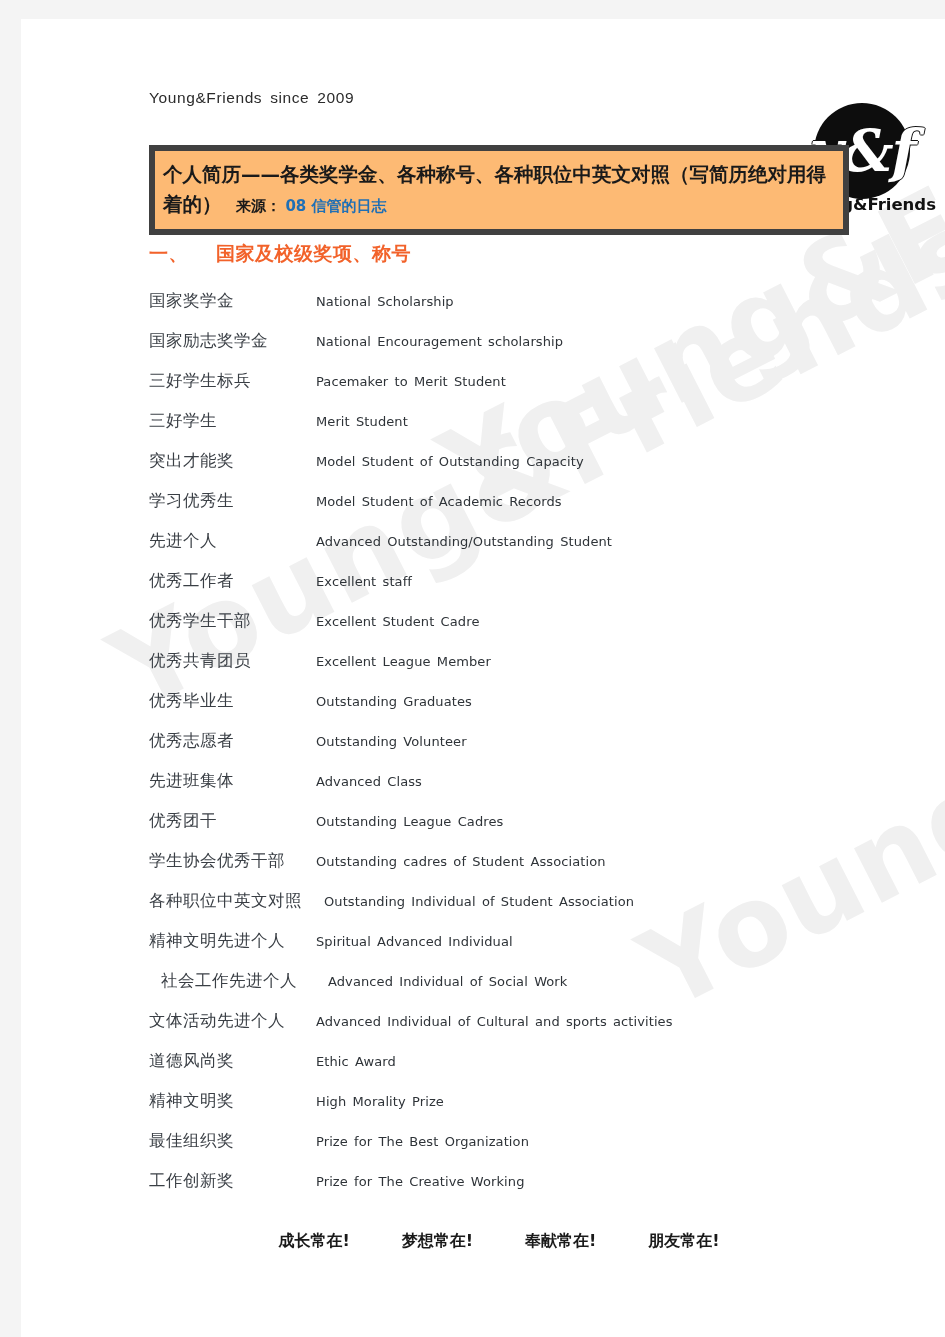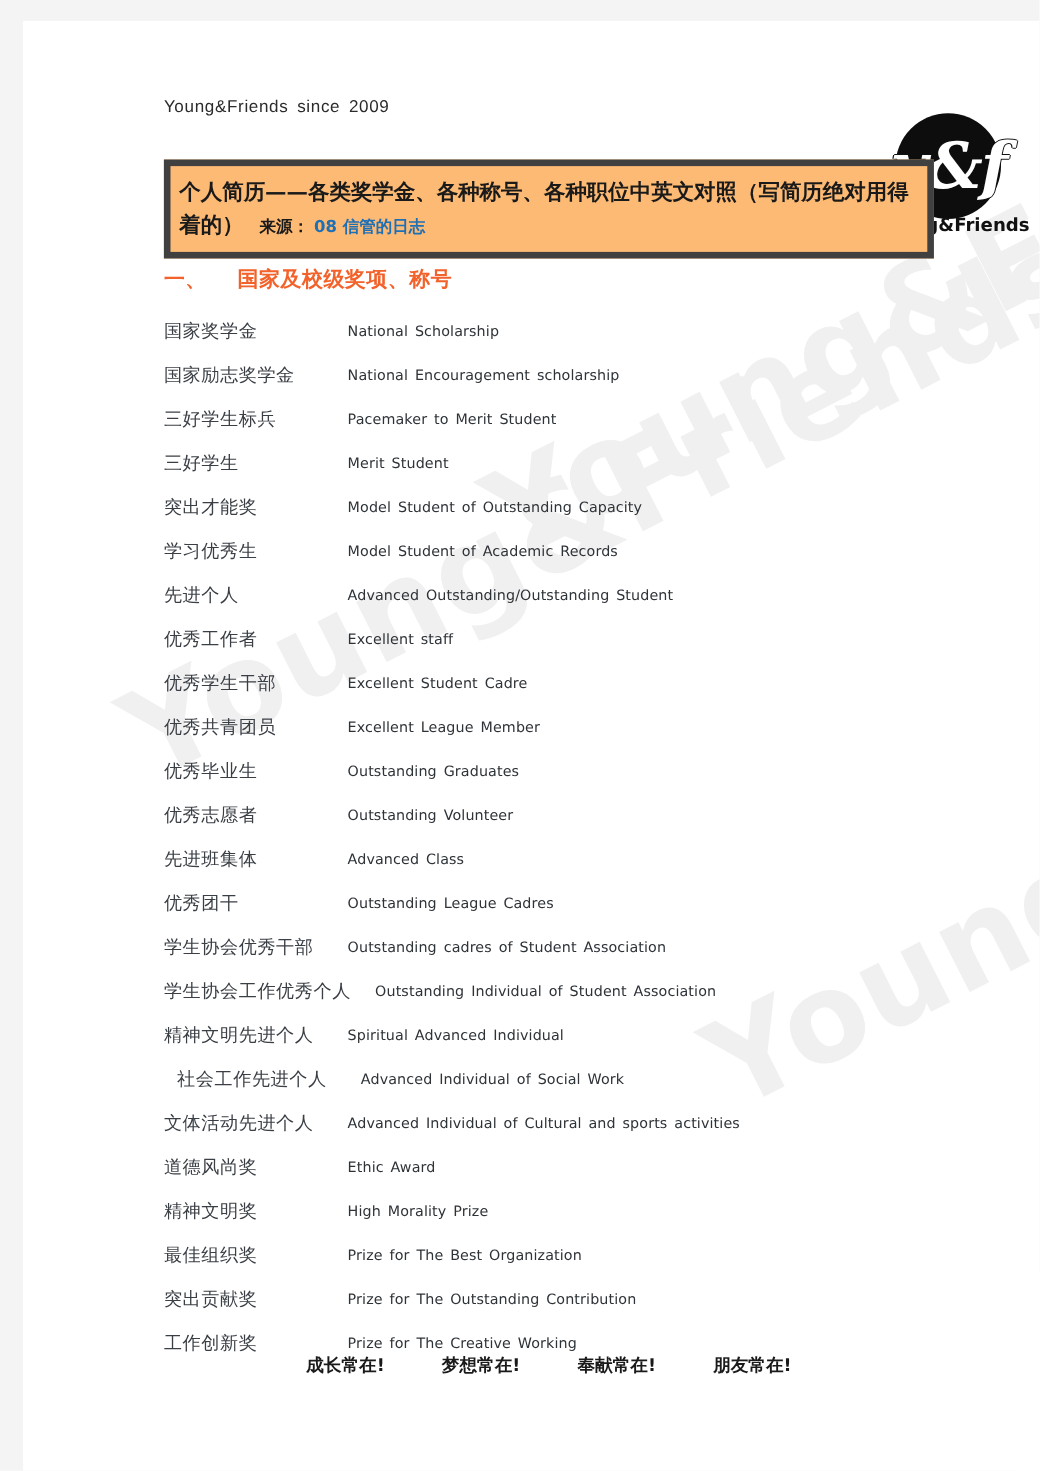--- a/index.html
+++ b/index.html
@@ -296,21 +296,21 @@
         </div>
         <div class="entry">
           <span class="cn" style="min-width: 145px; padding-right: 22px;">优秀团干</span>
           <span class="en">Outstanding League Cadres</span>
         </div>
         <div class="entry">
           <span class="cn" style="min-width: 145px; padding-right: 22px;">学生协会优秀干部</span>
           <span class="en">Outstanding cadres of Student Association</span>
         </div>
         <div class="entry">
-          <span class="cn" style="min-width: 145px; padding-right: 22px;">学生协会工作优秀个人</span>
+          <span class="cn" style="min-width: 145px; padding-right: 22px;">各种职位中英文对照</span>
           <span class="en">Outstanding Individual of Student Association</span>
         </div>
         <div class="entry">
           <span class="cn" style="min-width: 145px; padding-right: 22px;">精神文明先进个人</span>
           <span class="en">Spiritual Advanced Individual</span>
         </div>
         <div class="entry">
           <span class="cn" style="min-width: 145px; padding-right: 22px; margin-left: 12px;">社会工作先进个人</span>
           <span class="en">Advanced Individual of Social Work</span>
         </div>
@@ -324,24 +324,20 @@
         </div>
         <div class="entry">
           <span class="cn" style="min-width: 145px; padding-right: 22px;">精神文明奖</span>
           <span class="en">High Morality Prize</span>
         </div>
         <div class="entry">
           <span class="cn" style="min-width: 145px; padding-right: 22px;">最佳组织奖</span>
           <span class="en">Prize for The Best Organization</span>
         </div>
         <div class="entry">
-          <span class="cn" style="min-width: 145px; padding-right: 22px;">突出贡献奖</span>
-          <span class="en">Prize for The Outstanding Contribution</span>
-        </div>
-        <div class="entry">
           <span class="cn" style="min-width: 145px; padding-right: 22px;">工作创新奖</span>
           <span class="en">Prize for The Creative Working</span>
         </div>
       </div>
 
     <div class="footer" id="footer-line"><span>成长常在!</span><span class="gap"></span><span>梦想常在!</span><span class="gap"></span><span>奉献常在!</span><span class="gap"></span><span>朋友常在!</span></div>
 
   </div>
 </div>
 

